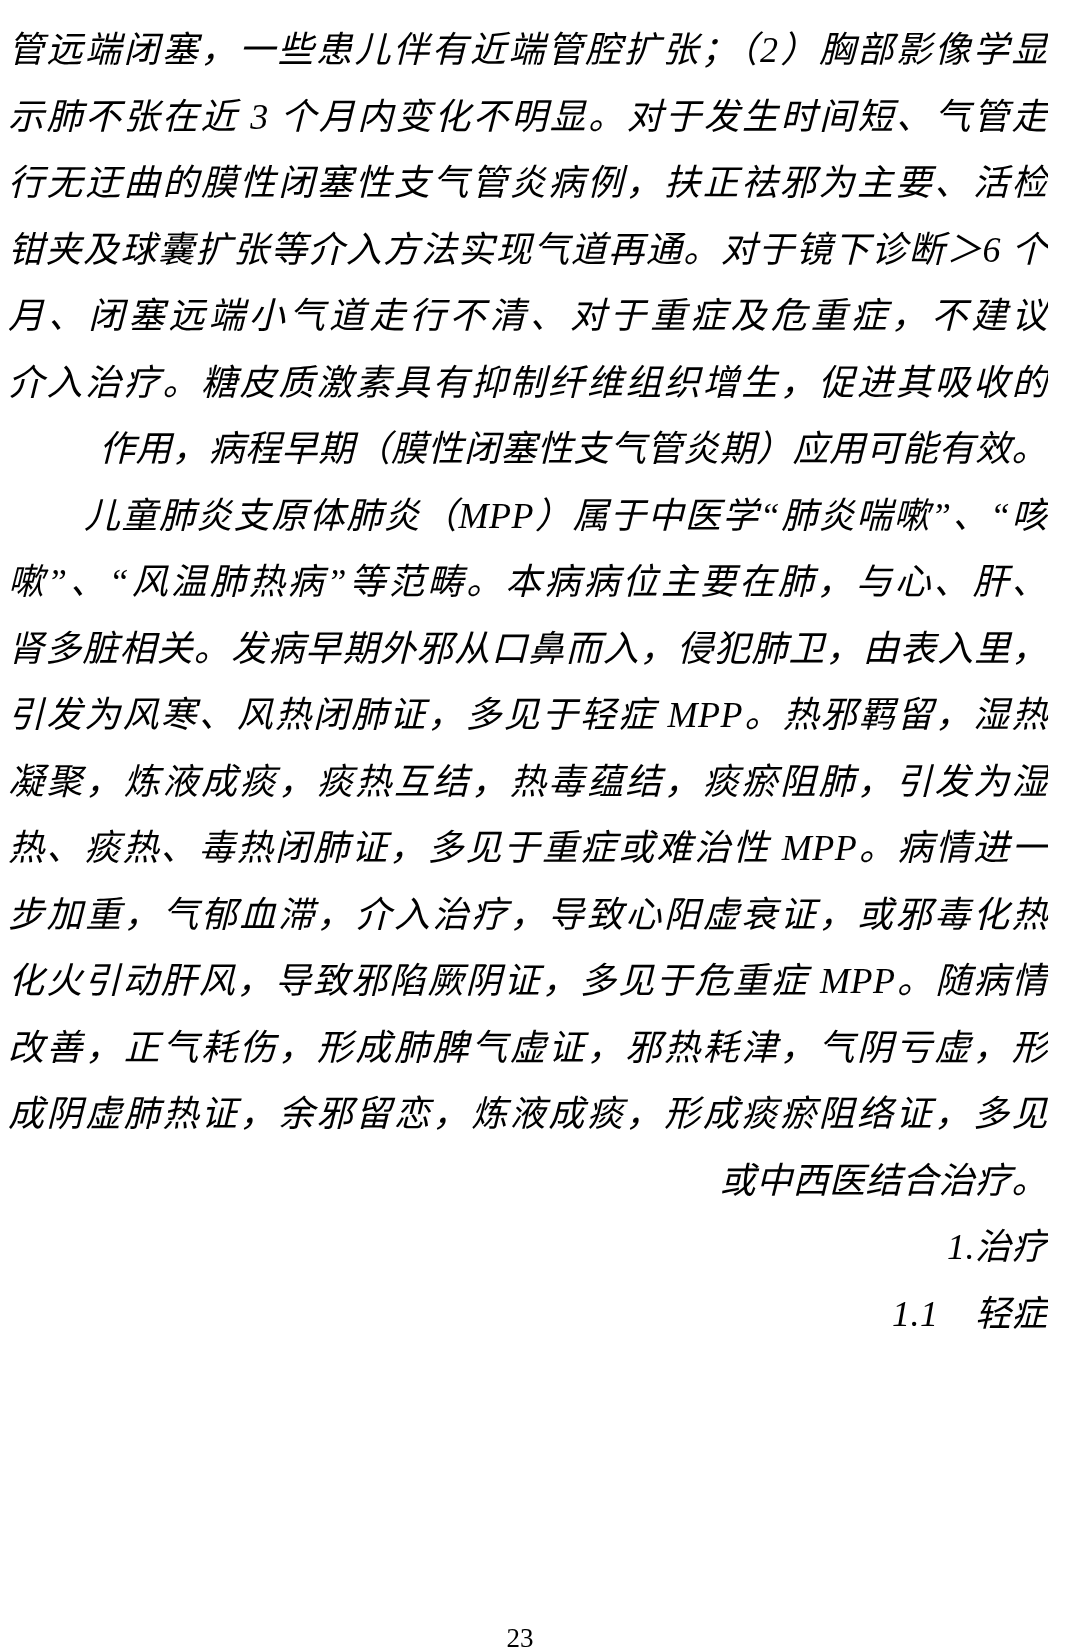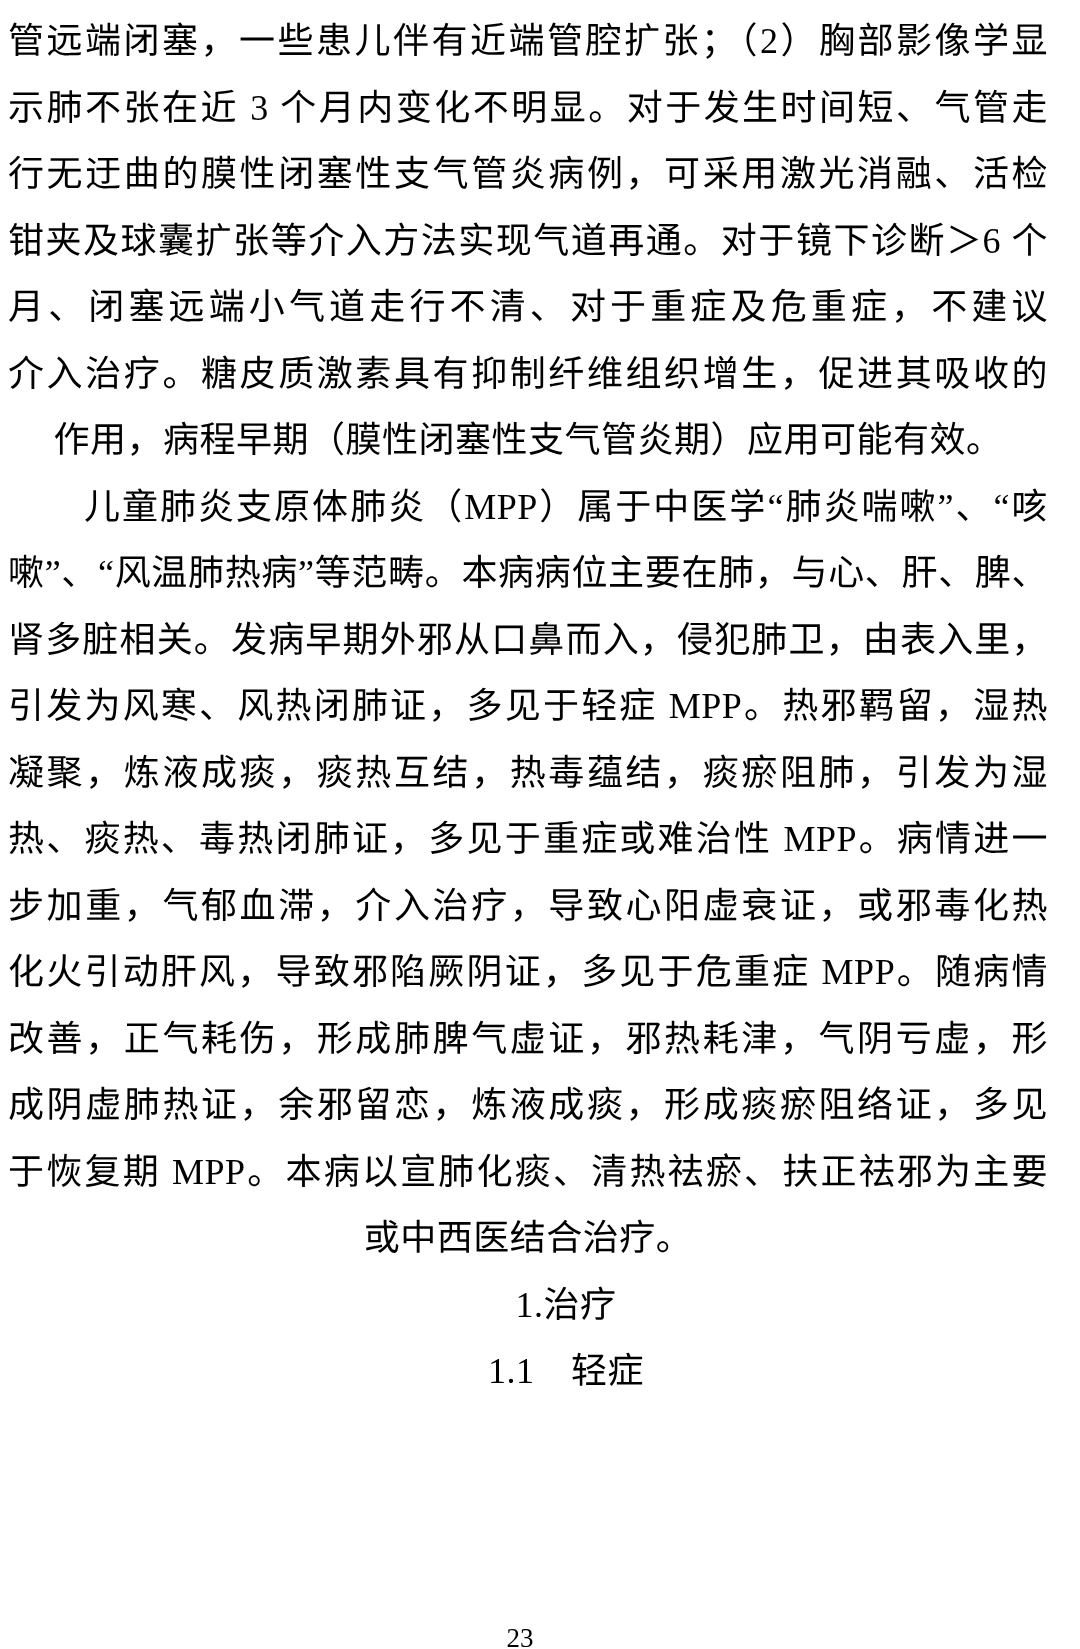--- a/index.html
+++ b/index.html
@@ -12,31 +12,32 @@
     width: 1080px;
     height: 1649px;
     background: #ffffff;
     color: #000000;
     font-family: "Liberation Serif", "DejaVu Serif", serif;
     overflow: hidden;
   }
   .text-block {
     position: absolute;
     left: 8px;
-    top: 8px;
+    top: 17px;
     width: 1040px;
+    font-style: italic;
   }
   .ln {
     height: 66.5px;
     line-height: 66.5px;
     font-size: 36px;
     letter-spacing: 0.5px;
     white-space: nowrap;
     overflow: hidden;
-    text-align: center;
+    text-align: right;
   }
   .jf {
     white-space: normal;
     text-align: justify;
     text-align-last: justify;
   }
   .ind {
     text-indent: 76px;
   }
   .page-number {
@@ -52,38 +53,37 @@
   }
 </style>
 </head>
 <body>
 
 <div class="page">
   <div class="text-block">
 
     <div class="ln jf">管远端闭塞，一些患儿伴有近端管腔扩张；（2）胸部影像学显</div>
     <div class="ln jf">示肺不张在近 3 个月内变化不明显。对于发生时间短、气管走</div>
-    <div class="ln jf">行无迂曲的膜性闭塞性支气管炎病例，可采用激光消融、活检</div>
+    <div class="ln jf">行无迂曲的膜性闭塞性支气管炎病例，扶正祛邪为主要、活检</div>
     <div class="ln jf">钳夹及球囊扩张等介入方法实现气道再通。对于镜下诊断＞6 个</div>
     <div class="ln jf">月、闭塞远端小气道走行不清、对于重症及危重症，不建议</div>
     <div class="ln jf">介入治疗。糖皮质激素具有抑制纤维组织增生，促进其吸收的</div>
     <div class="ln">作用，病程早期（膜性闭塞性支气管炎期）应用可能有效。</div>
 
 
     <div class="ln jf ind">儿童肺炎支原体肺炎（MPP）属于中医学“肺炎喘嗽”、“咳</div>
     <div class="ln jf">嗽”、“风温肺热病”等范畴。本病病位主要在肺，与心、肝、脾、</div>
     <div class="ln jf">肾多脏相关。发病早期外邪从口鼻而入，侵犯肺卫，由表入里，</div>
     <div class="ln jf">引发为风寒、风热闭肺证，多见于轻症 MPP。热邪羁留，湿热</div>
     <div class="ln jf">凝聚，炼液成痰，痰热互结，热毒蕴结，痰瘀阻肺，引发为湿</div>
     <div class="ln jf">热、痰热、毒热闭肺证，多见于重症或难治性 MPP。病情进一</div>
     <div class="ln jf">步加重，气郁血滞，介入治疗，导致心阳虚衰证，或邪毒化热</div>
     <div class="ln jf">化火引动肝风，导致邪陷厥阴证，多见于危重症 MPP。随病情</div>
     <div class="ln jf">改善，正气耗伤，形成肺脾气虚证，邪热耗津，气阴亏虚，形</div>
     <div class="ln jf">成阴虚肺热证，余邪留恋，炼液成痰，形成痰瘀阻络证，多见</div>
-    <div class="ln jf">于恢复期 MPP。本病以宣肺化痰、清热祛瘀、扶正祛邪为主要</div>
     <div class="ln">或中西医结合治疗。</div>
 
     <div class="ln ind">1.治疗</div>
     <div class="ln ind">1.1　轻症</div>
 
   </div>
 
   <div class="page-number">23</div>
 </div>
 

